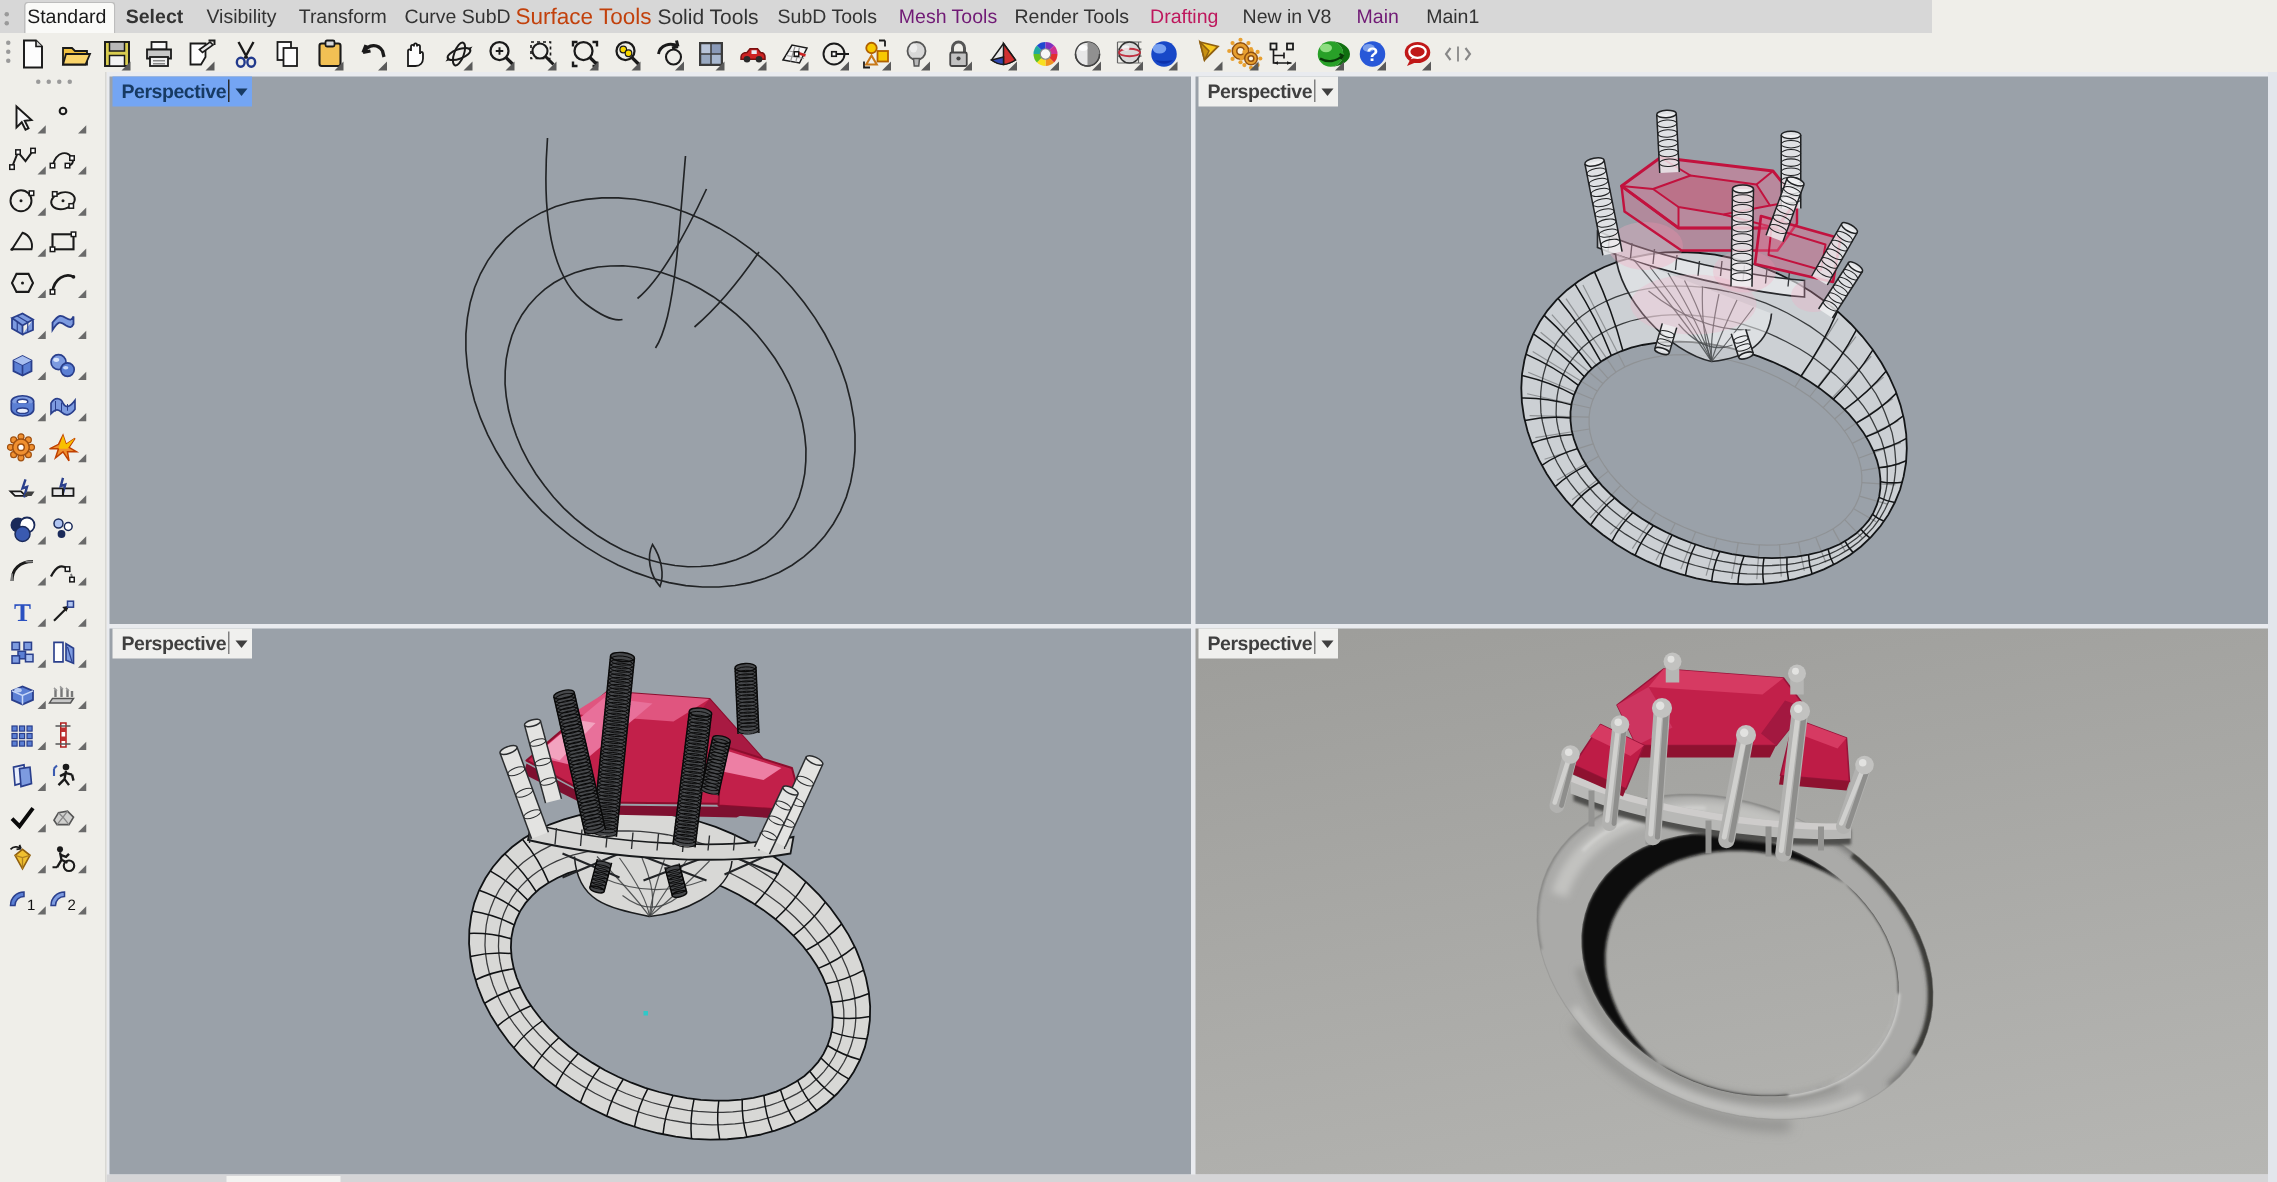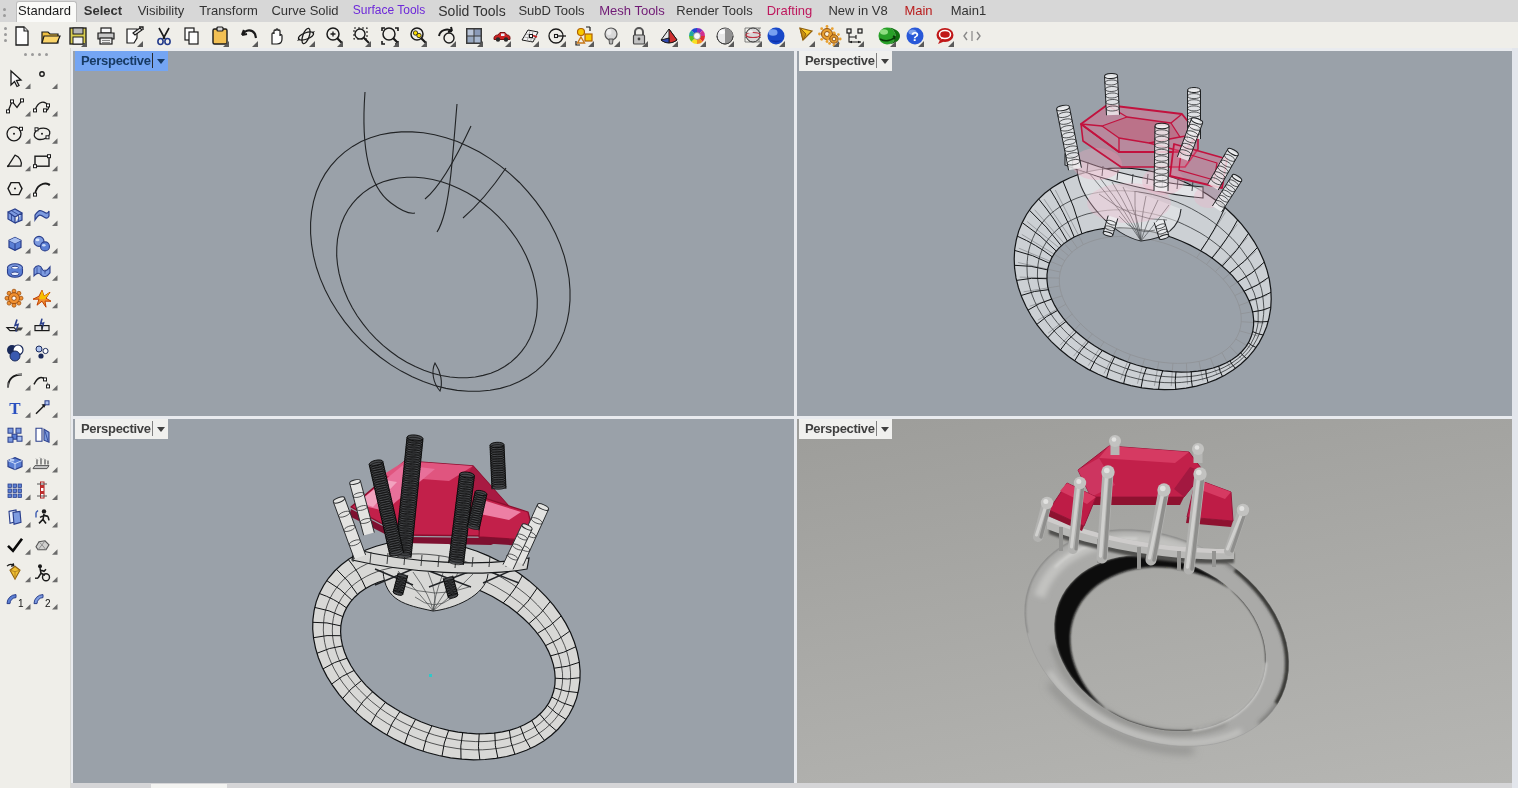--- a/index.html
+++ b/index.html
@@ -1,33 +1,33 @@
 <!DOCTYPE html>
 <html><head><meta charset="utf-8"><style>
 *{margin:0;padding:0;box-sizing:border-box;}
 html,body{width:1518px;height:788px;overflow:hidden;font-family:"Liberation Sans",sans-serif;background:#efeee9;}
 </style></head>
 <body>
-<div style="position:absolute;left:0;top:0;width:1518px;height:22px;background:#d7d7d7;">
+<div style="position:absolute;left:0;top:0;width:1288px;height:22px;background:#d7d7d7;">
     <div style="position:absolute;left:3px;top:8px;width:3px;height:3px;border-radius:50%;background:#9a9a9a;"></div>
     <div style="position:absolute;left:3px;top:14px;width:3px;height:3px;border-radius:50%;background:#9a9a9a;"></div>
     <div style="position:absolute;left:16px;top:1px;width:61px;height:21px;background:#fafaf8;border:1px solid #bdbdbd;border-bottom:none;border-radius:3px 3px 0 0;"></div>
     <div style="position:absolute;left:44.5px;top:3px;transform:translateX(-50%);font-size:13px;color:#1a1a1a;">Standard</div>
     <div style="position:absolute;left:103px;top:3px;transform:translateX(-50%);font-size:13px;color:#333333;font-weight:bold;">Select</div>
     <div style="position:absolute;left:161px;top:3px;transform:translateX(-50%);font-size:13px;color:#333333;">Visibility</div>
     <div style="position:absolute;left:228.5px;top:3px;transform:translateX(-50%);font-size:13px;color:#333333;">Transform</div>
-    <div style="position:absolute;left:305px;top:3px;transform:translateX(-50%);font-size:13px;color:#333333;">Curve Solid</div>
-    <div style="position:absolute;left:389px;top:3px;transform:translateX(-50%);font-size:12px;color:#6d28d9;">Surface Tools</div>
+    <div style="position:absolute;left:305px;top:3px;transform:translateX(-50%);font-size:13px;color:#333333;">Curve SubD</div>
+    <div style="position:absolute;left:389px;top:3px;transform:translateX(-50%);font-size:15px;color:#c2410c;">Surface Tools</div>
     <div style="position:absolute;left:472px;top:3px;transform:translateX(-50%);font-size:14px;color:#333333;">Solid Tools</div>
     <div style="position:absolute;left:551.5px;top:3px;transform:translateX(-50%);font-size:13px;color:#333333;text-align:center;">SubD Tools</div>
     <div style="position:absolute;left:632px;top:3px;transform:translateX(-50%);font-size:13px;color:#701a75;">Mesh Tools</div>
     <div style="position:absolute;left:714.5px;top:3px;transform:translateX(-50%);font-size:13px;color:#333333;">Render Tools</div>
     <div style="position:absolute;left:789.5px;top:3px;transform:translateX(-50%);font-size:13px;color:#be185d;">Drafting</div>
     <div style="position:absolute;left:858px;top:3px;transform:translateX(-50%);font-size:13px;color:#333333;">New in V8</div>
-    <div style="position:absolute;left:918.5px;top:3px;transform:translateX(-50%);font-size:13px;color:#b91c1c;">Main</div>
+    <div style="position:absolute;left:918.5px;top:3px;transform:translateX(-50%);font-size:13px;color:#701a75;">Main</div>
     <div style="position:absolute;left:968.5px;top:3px;transform:translateX(-50%);font-size:13px;color:#333333;">Main1</div>
   </div>
 <div style="position:absolute;left:0;top:22px;width:1518px;height:26px;background:#efeee9;">
     <div style="position:absolute;left:4px;top:5px;width:3px;height:3px;border-radius:50%;background:#9a9a9a;"></div>
     <div style="position:absolute;left:4px;top:11px;width:3px;height:3px;border-radius:50%;background:#9a9a9a;"></div>
     <div style="position:absolute;left:4px;top:17px;width:3px;height:3px;border-radius:50%;background:#9a9a9a;"></div>
     <svg style="position:absolute;left:0;top:0;" width="1000" height="50" viewBox="0 0 1000 50">
       <g transform="translate(12,4) scale(1.0)">
         <path d="M4,1 L12,1 L16,5 L16,19 L4,19 Z" fill="#fdfdfd" stroke="#1a1a1a" stroke-width="1.3"></path>
         <path d="M12,1 L12,5 L16,5" fill="#d8d8d8" stroke="#1a1a1a" stroke-width="1.1"></path>

